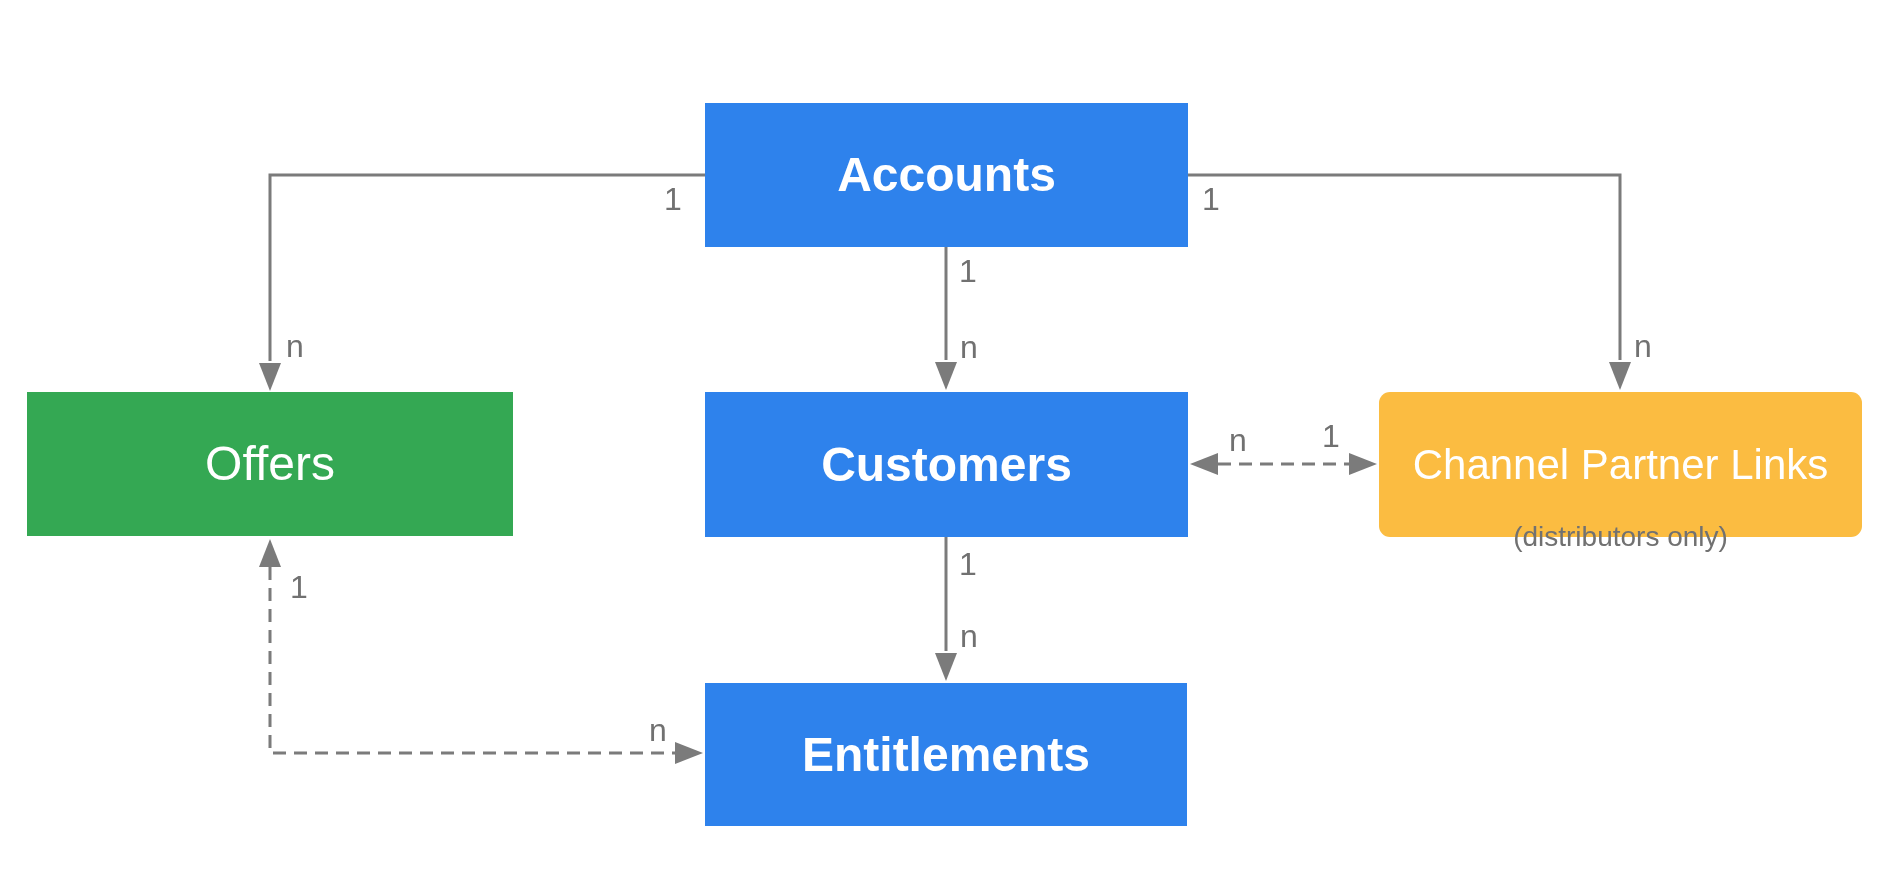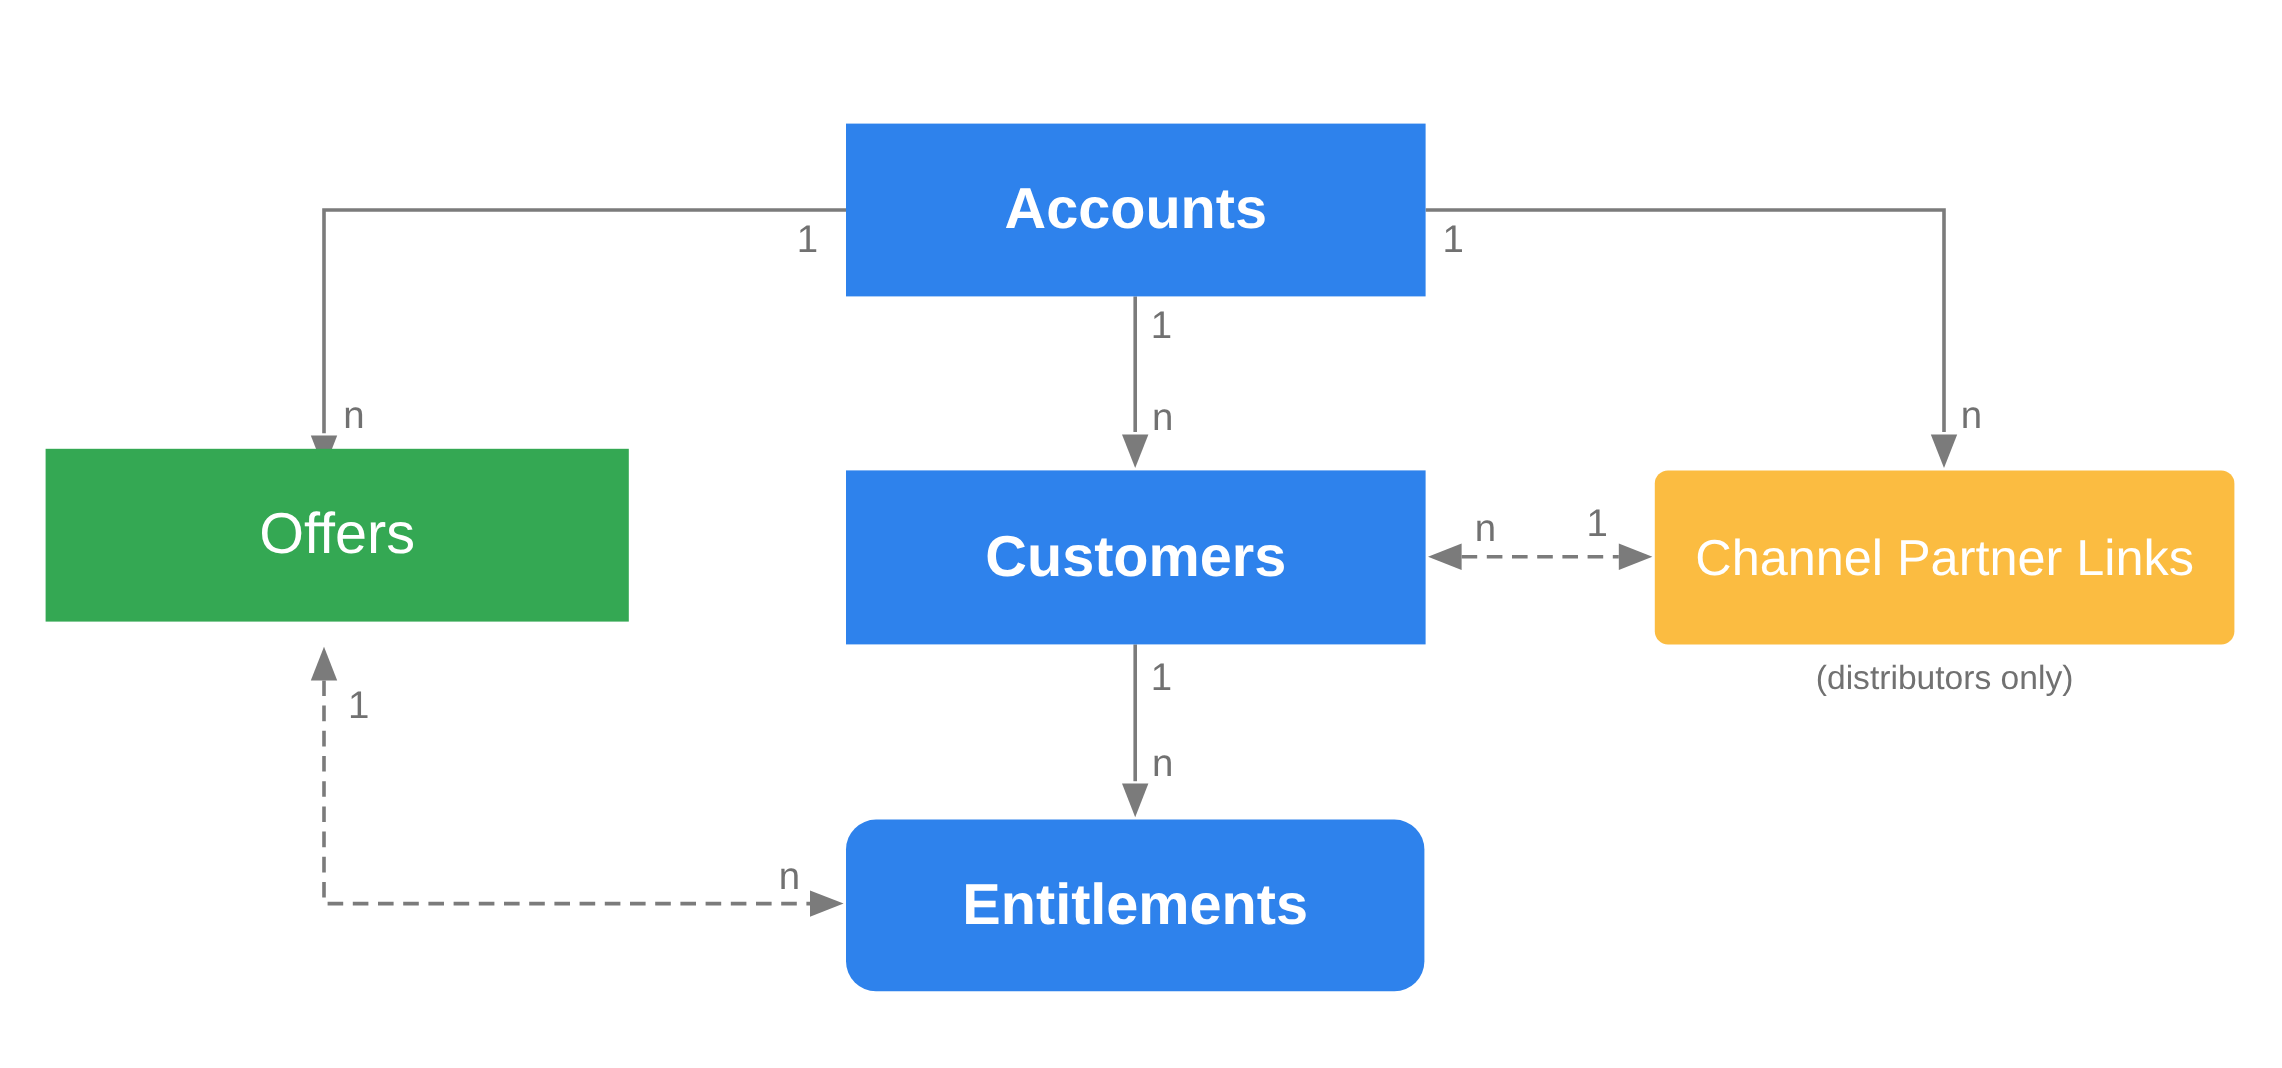--- a/index.html
+++ b/index.html
@@ -43,29 +43,29 @@
     font-size: 48px;
     line-height: 1;
     text-align: center;
     white-space: nowrap;
   }
   .node-blue  { background: #2e82ec; font-weight: bold; }
   .node-green { background: #34a853; }
   .node-amber { background: #fbbc41; }
 
   .node-accounts     { left: 705px;  top: 103px; width: 483px; height: 144px; }
-  .node-offers       { left: 27px;   top: 374px; width: 486px; height: 144px; margin-left: 11px; }
+  .node-offers       { left: 27px;   top: 392px; width: 486px; height: 144px; }
   .node-customers    { left: 705px;  top: 392px; width: 483px; height: 145px; text-align: center; }
   .node-cpl          { left: 1379px; top: 392px; width: 483px; height: 145px; font-size: 42px; border-radius: 11px; }
-  .node-entitlements { left: 705px;  top: 683px; width: 482px; height: 143px; border-radius: 25px; }
+  .node-entitlements { left: 705px;  top: 683px; width: 482px; height: 143px; }
 
   .node-caption {
     position: absolute;
     left: 1379px;
-    top: 548px;
+    top: 520px;
     width: 483px;
     text-align: center;
     color: #717171;
     font-size: 28px;
     line-height: 1.2;
   }
   .mult-label {
     position: absolute;
     color: #717171;
     font-size: 32px;

